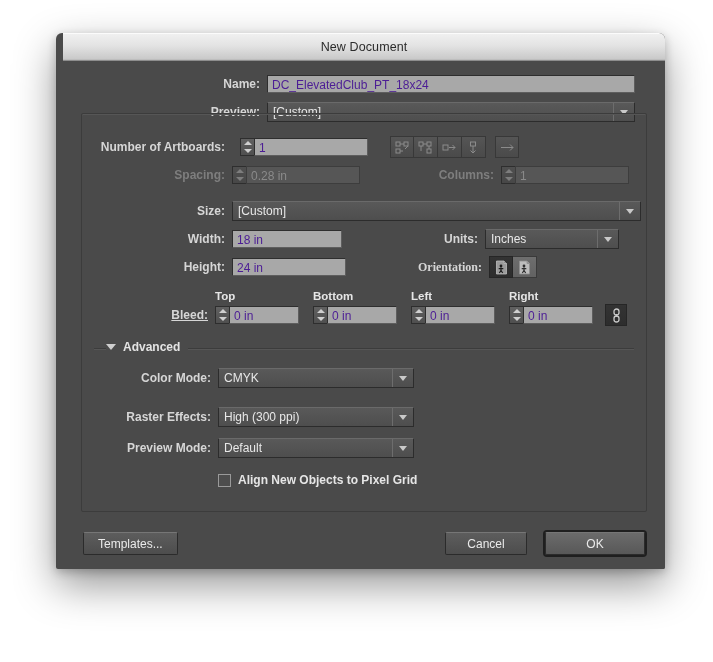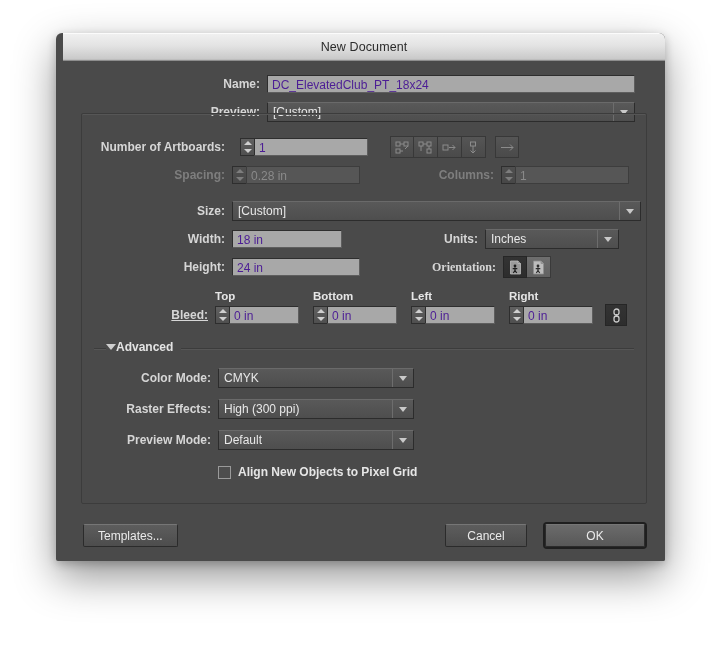--- a/index.html
+++ b/index.html
@@ -207,20 +207,21 @@
   .disclosure {
     width: 0;height: 0;
     border-left: 5px solid transparent;
     border-right: 5px solid transparent;
     border-top: 6px solid #cfcfcf;
   }
 
   .adv-header {
     display: flex;
     align-items: center;
+    gap: 7px;
     position: absolute;
     left: 12px;
     top: -9px;
     background: #4a4a4a;
     padding-right: 8px;
     z-index: 2;
   }
   .adv-title {
     font-size: 12px;
     color: #e3e3e3;
@@ -346,21 +347,21 @@
         <div class="select" style="width:134px;">
           <span>Inches</span>
           <span class="arrow-box">
               <span class="caret-down"></span>
             </span>
         </div>
       </div>
 
       <div class="row">
         <div class="label" style="width:143px;">Height:</div>
-        <div class="field" style="width:128px;">24 in</div>
+        <div class="field" style="width:114px;">24 in</div>
         <div class="label" style="width:136px;font-family:Liberation Serif, serif;">Orientation:</div>
         <div style="display:flex;">
           <div class="iconbtn dark">
             <svg width="13" height="15" viewBox="0 0 13 15">
               <path d="M1.5 1 L9 1 L11.5 3.5 L11.5 14 L1.5 14 Z" fill="#9b9b9b" stroke="#bdbdbd" stroke-width="0.8"></path>
               <path d="M9 1 L9 3.5 L11.5 3.5" fill="#6e6e6e" stroke="#bdbdbd" stroke-width="0.8"></path>
               <circle cx="6" cy="6" r="1.4" fill="#1c1c1c"></circle>
               <path d="M6 7.4 L6 10.5 M3.7 8.7 L8.3 8.7 M6 10.5 L4.3 13 M6 10.5 L7.7 13" stroke="#1c1c1c" stroke-width="1.2" fill="none"></path>
             </svg>
           </div>
@@ -431,21 +432,21 @@
         <div class="row">
           <div class="label" style="width:117px;">Color Mode:</div>
           <div class="select" style="width:196px;text-align:center;">
             <span>CMYK</span>
             <span class="arrow-box">
                 <span class="caret-down"></span>
               </span>
           </div>
         </div>
 
-        <div class="row" style="margin-top:9px;">
+        <div class="row" style="margin-top:17px;">
           <div class="label" style="width:117px;">Raster Effects:</div>
           <div class="select" style="width:196px;">
             <span>High (300 ppi)</span>
             <span class="arrow-box">
                 <span class="caret-down"></span>
               </span>
           </div>
         </div>
 
         <div class="row" style="margin-top:9px;">

